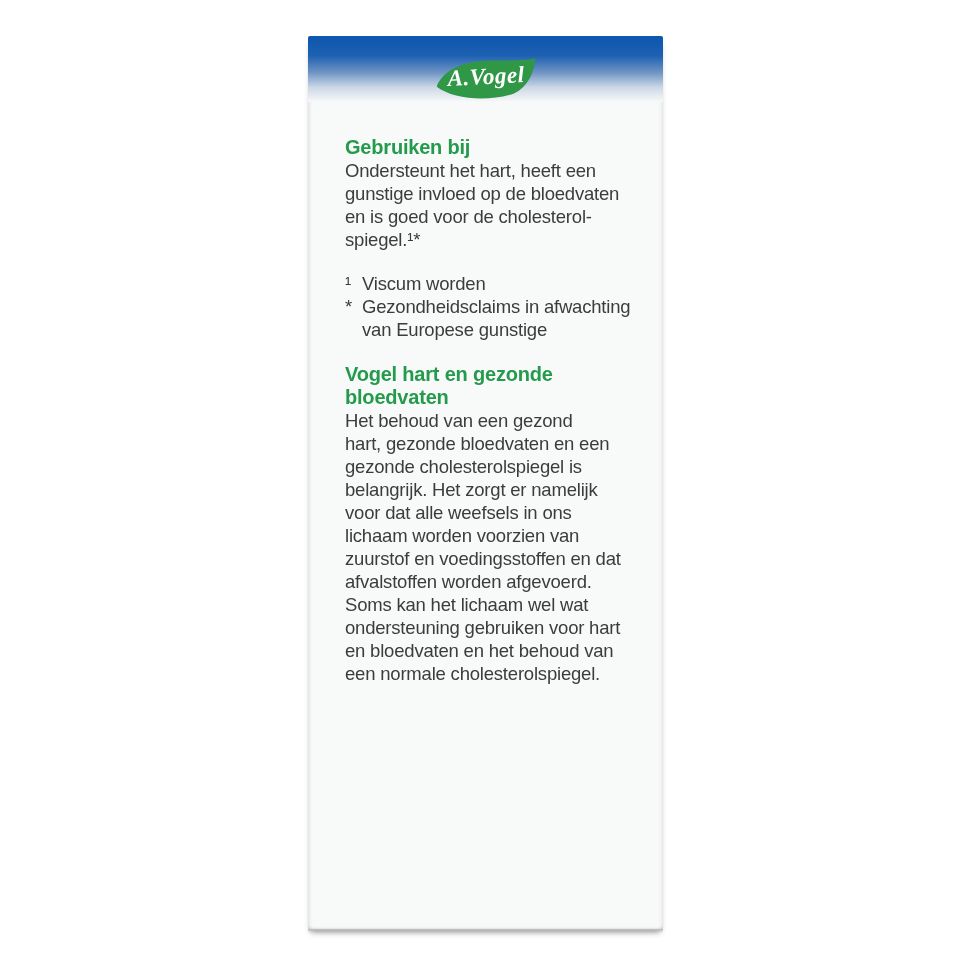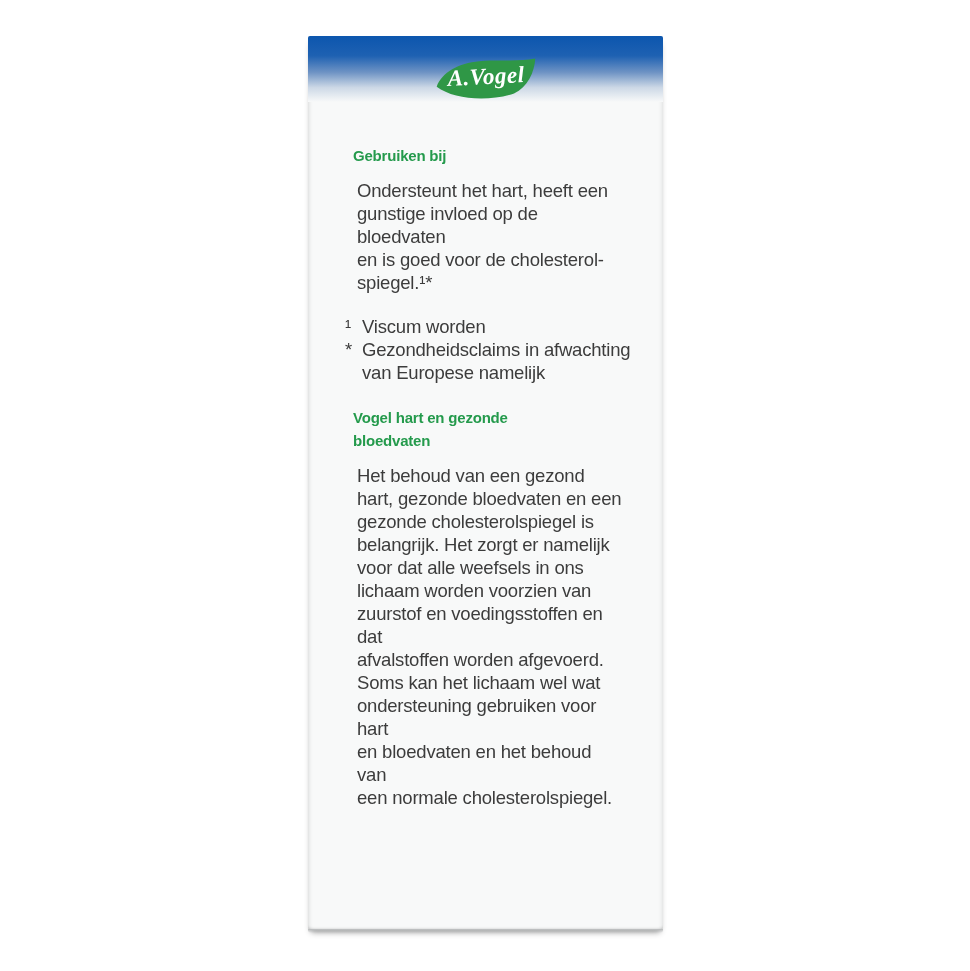--- a/index.html
+++ b/index.html
@@ -98,29 +98,29 @@
     right: 28px;
     top: 100px;
     font-size: 18.5px;
     line-height: 23px;
     letter-spacing: -0.2px;
     color: #3c3c3c;
   }
   .lines { white-space: pre-line; }
 
   .content h2 {
-    margin: 8px;
-    font-size: 15px;
+    margin: 0;
+    font-size: 20px;
     line-height: 23px;
     font-weight: 700;
     letter-spacing: -0.2px;
     color: #249a4c;
   }
   .content p {
-    margin: 12px;
+    margin: 0;
   }
 
   .footnotes {
     margin-top: 21px;
   }
   .footnote {
     display: flex;
     align-items: flex-start;
   }
   .fn-marker {
@@ -159,21 +159,21 @@
 spiegel.¹*</p>
 
     <div class="footnotes">
       <div class="footnote">
         <span class="fn-marker">¹</span>
         <span class="fn-text lines">Viscum worden</span>
       </div>
       <div class="footnote">
         <span class="fn-marker">*</span>
         <span class="fn-text lines">Gezondheidsclaims in afwachting
-van Europese namelijk</span>
+van Europese gunstige</span>
       </div>
     </div>
 
     <h2 class="heading-2 lines">Vogel hart en gezonde
 bloedvaten</h2>
 
     <p class="lines">Het behoud van een gezond
 hart, gezonde bloedvaten en een
 gezonde cholesterolspiegel is
 belangrijk. Het zorgt er namelijk

